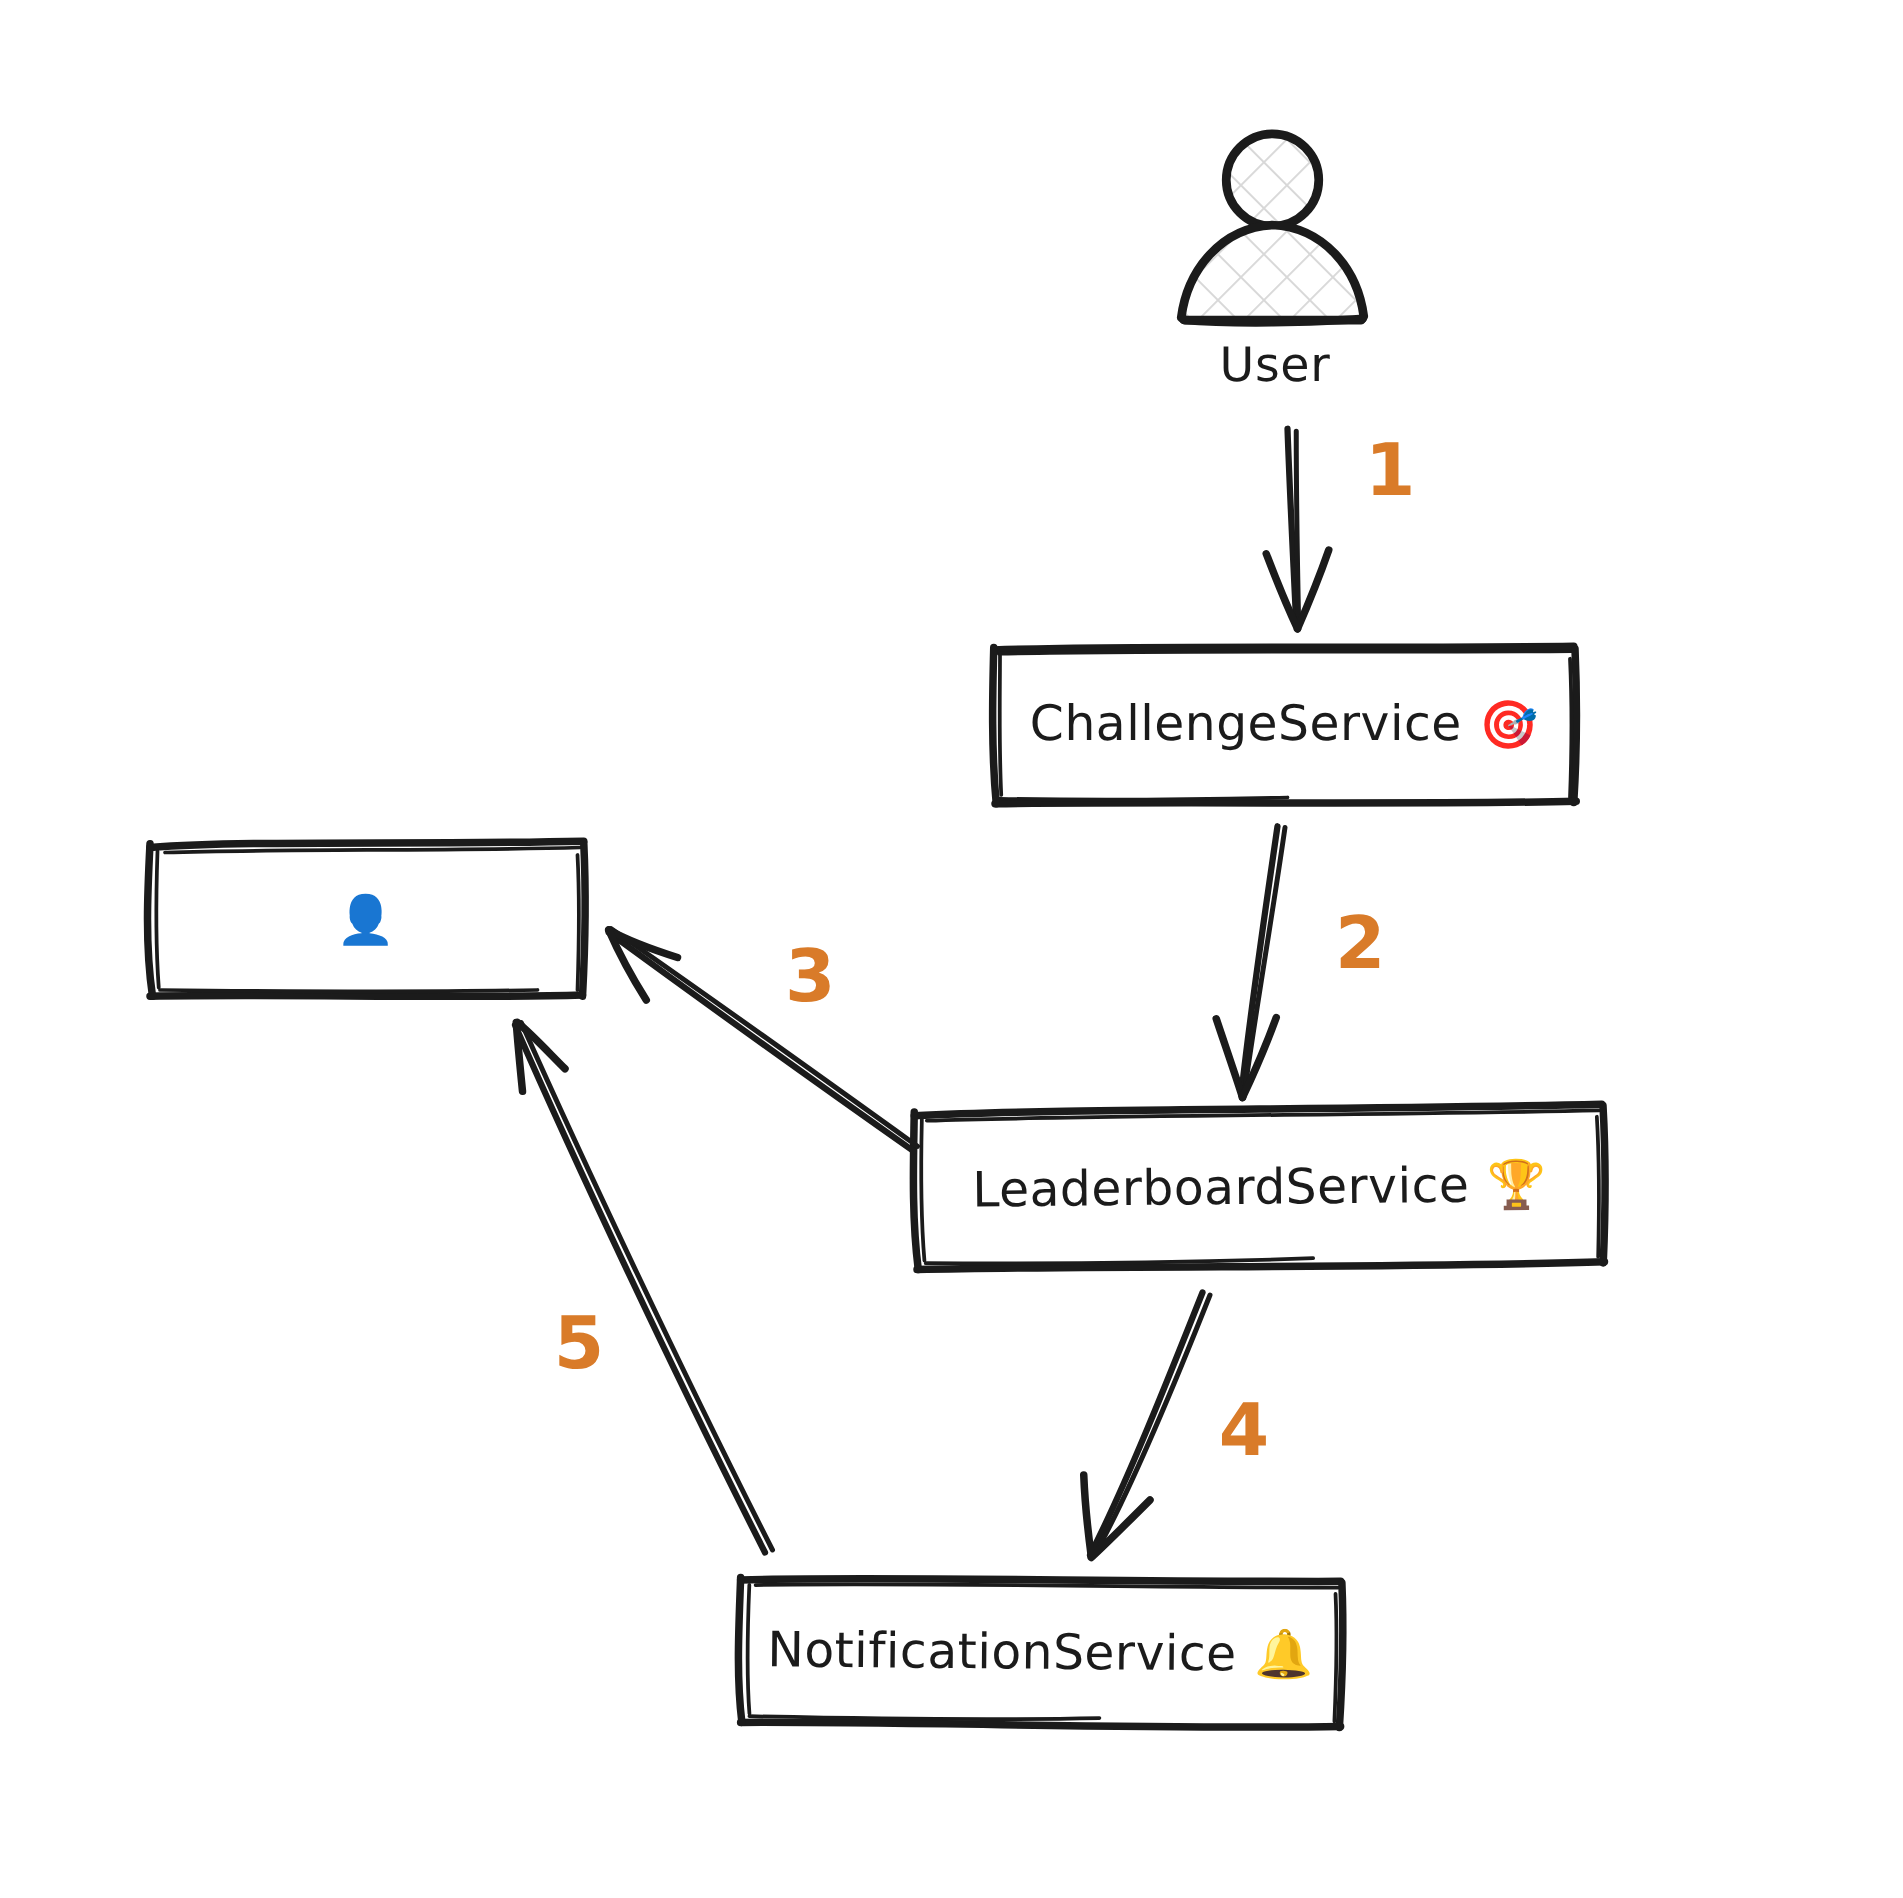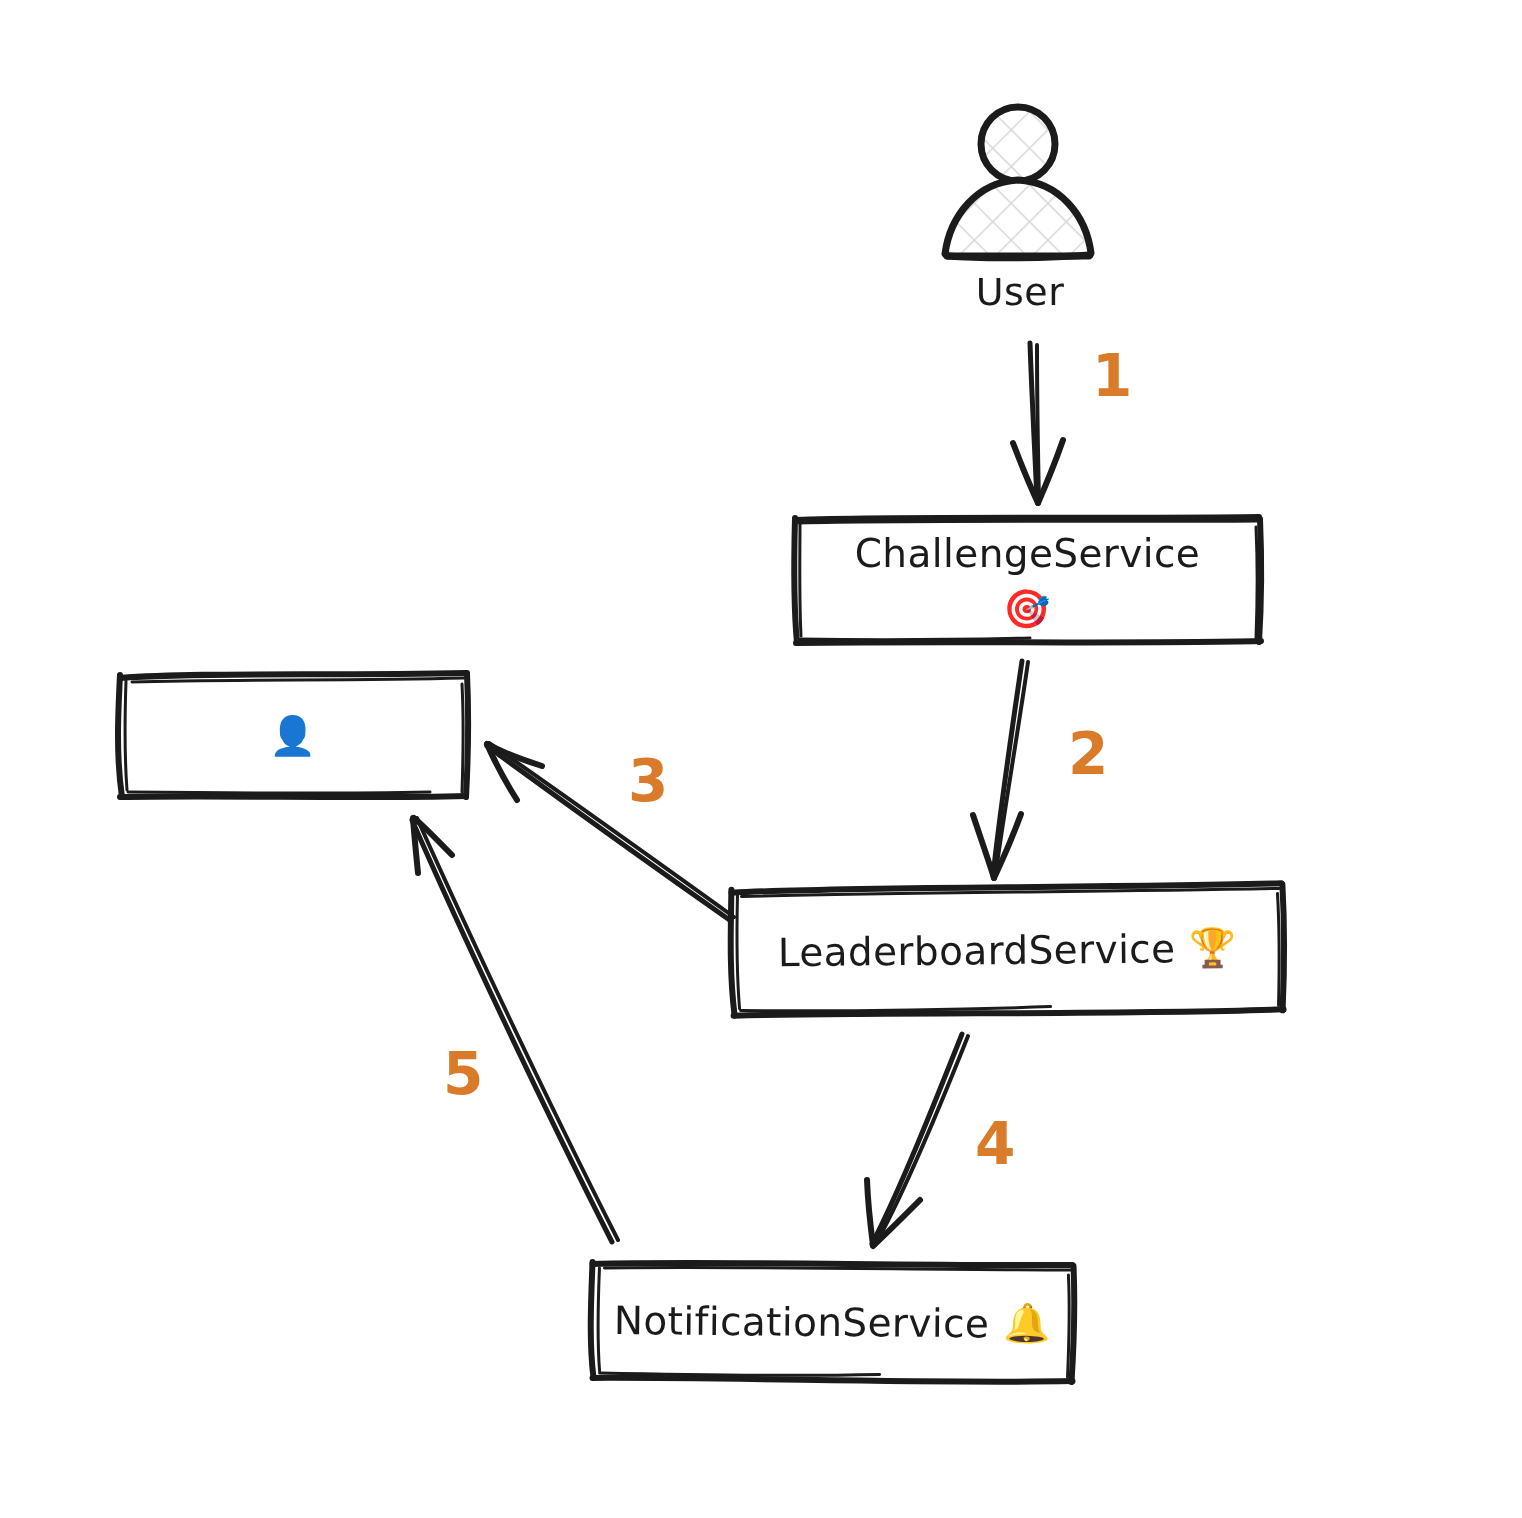--- a/index.html
+++ b/index.html
@@ -39,21 +39,21 @@
     color: #1b1b1b;
     letter-spacing: 0.4px;
     white-space: nowrap;
     pointer-events: none;
   }
   .node-label .emoji {
     font-size: 38px;
     line-height: 1;
   }
   
-  #label-challenge   { left: 793px; top: 516px; width: 469px; height: 127px; flex-direction: column; }
+  #label-challenge   { left: 793px; top: 516px; width: 469px; height: 127px; }
   #label-user-svc    { left: 118px; top: 673px; width: 350px; height: 125px; }
   #label-leaderboard { left: 730px; top: 885px; width: 555px; height: 130px;
                        transform: rotate(-0.55deg); }
   #label-notify      { left: 590px; top: 1262px; width: 485px; height: 120px;
                        transform: rotate(0.5deg); }
 
   
   #actor-caption {
     position: absolute;
     left: 930px;

